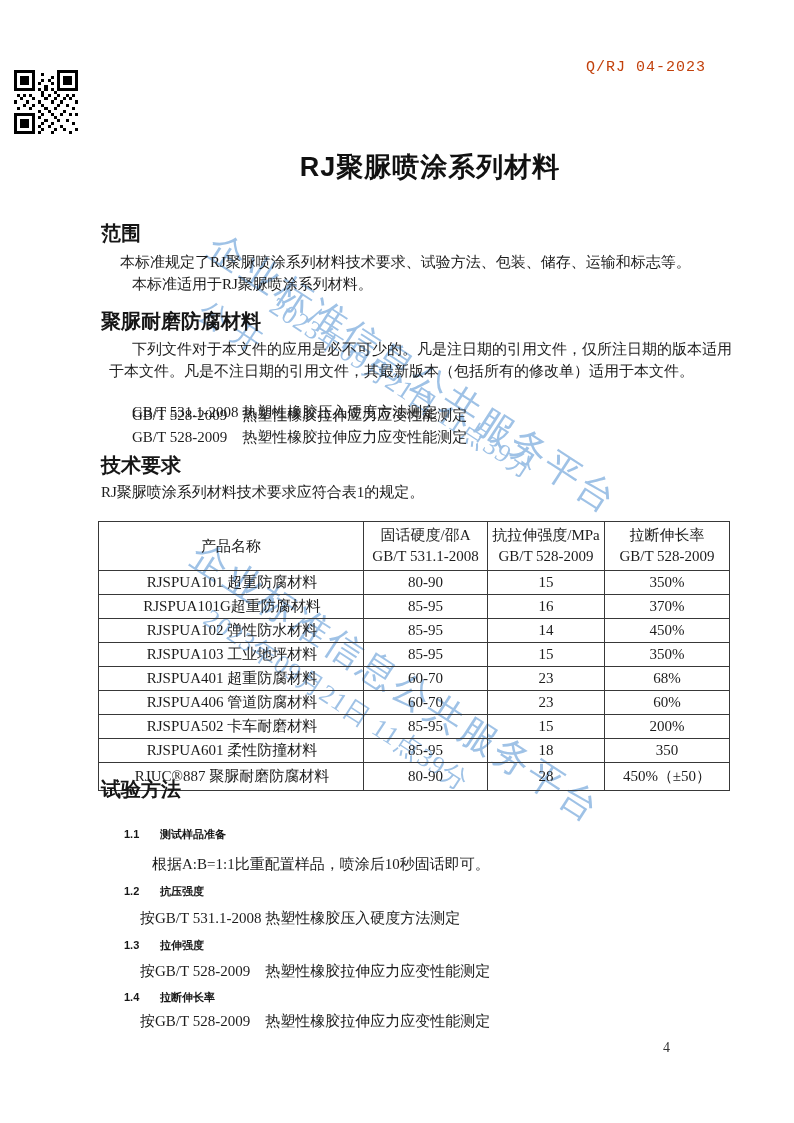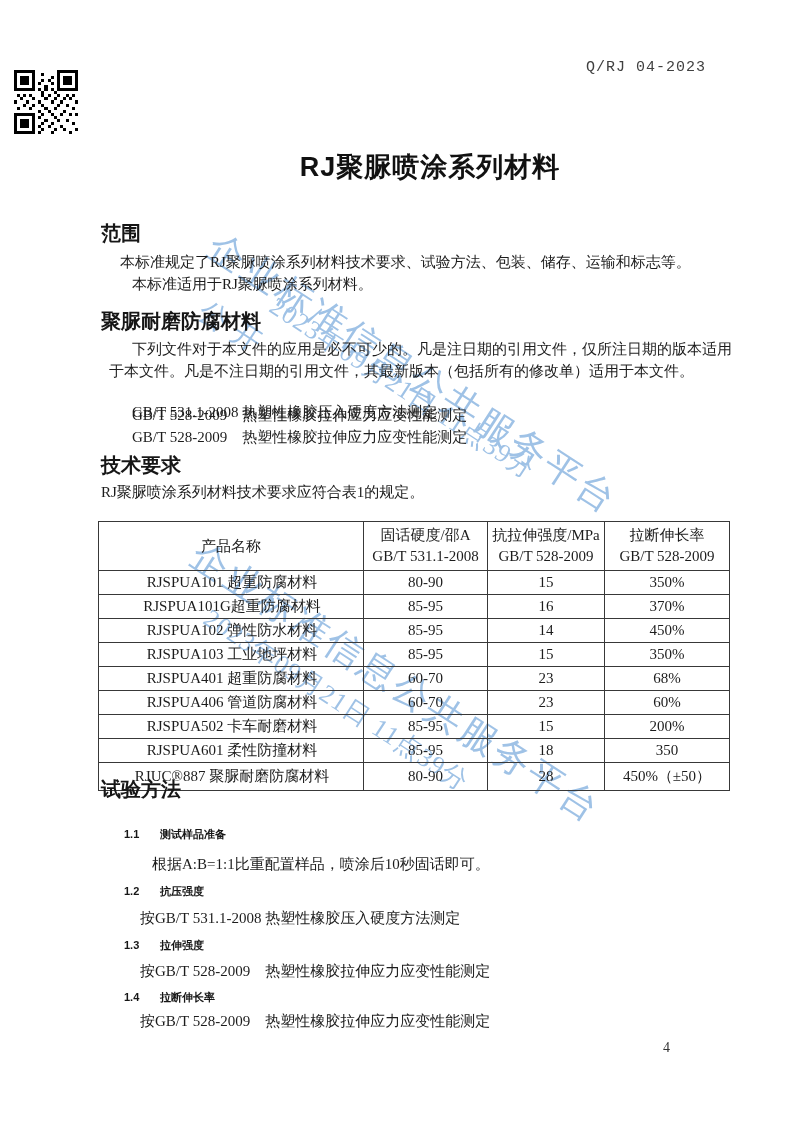--- a/index.html
+++ b/index.html
@@ -18,21 +18,21 @@
   #wm1-main { left:225px; top:222px; }
   #wm1-open { left:212px; top:292px; }
   #wm1-date { left:282px; top:289px; }
   #wm2-main { left:208px; top:531px; }
   #wm2-date { left:216px; top:601px; }
 
   
   .content { position:absolute; inset:0; z-index:1; }
   .abs { position:absolute; }
   .doc-number { left:586px; top:59px; font-family:"Liberation Mono","DejaVu Sans Mono",monospace;
-                font-size:15px; letter-spacing:1px; color:#404040; }
+                font-size:15px; letter-spacing:1px; color:#c2410c; }
   .qr { left:14px; top:70px; width:64px; height:64px; }
   .title { left:66px; right:0; top:149px; text-align:center;
            font-family:"Liberation Sans","DejaVu Sans",sans-serif;
            font-size:27px; font-weight:bold; color:#111; letter-spacing:1px; }
   .h1 { font-family:"Liberation Sans","DejaVu Sans",sans-serif;
         font-size:20px; font-weight:bold; color:#161616; }
   .h2 { font-family:"Liberation Sans","DejaVu Sans",sans-serif;
         font-size:11px; font-weight:bold; color:#161616; }
   .h2 .mnum { display:inline-block; min-width:36px; }
   .body-line { font-size:15px; line-height:18px; white-space:pre; color:#1c1c1c; }

